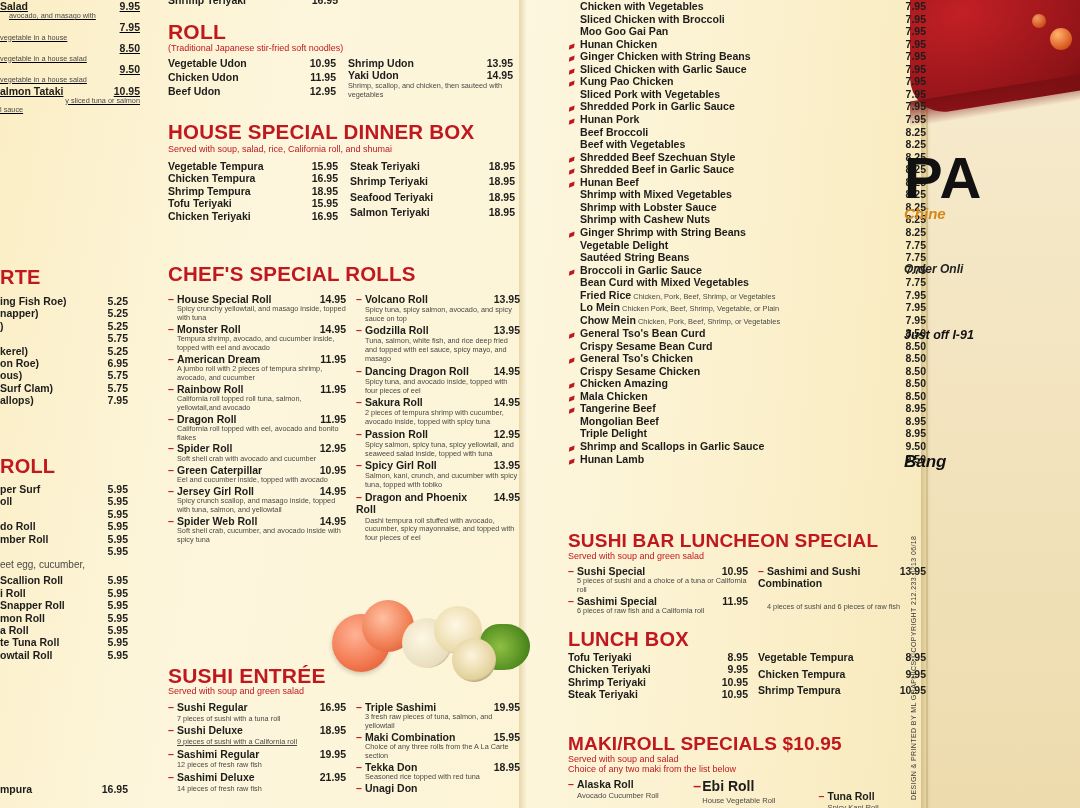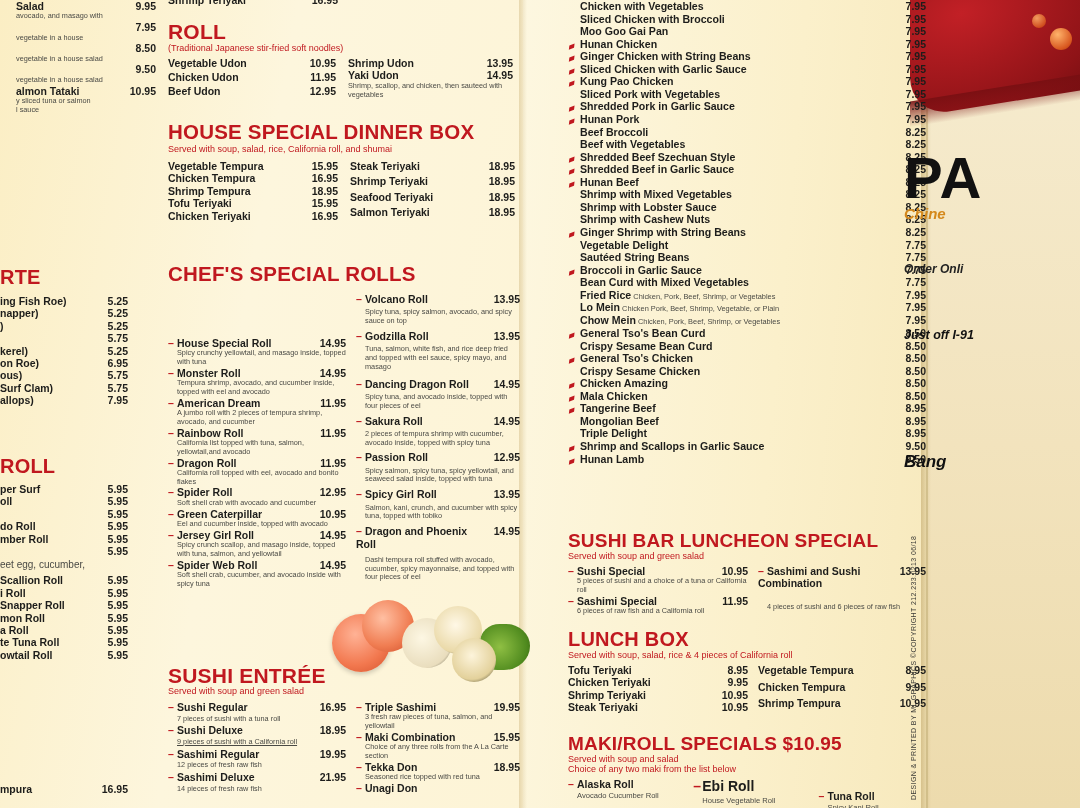--- a/index.html
+++ b/index.html
@@ -72,29 +72,29 @@
 <div class="bg-mid"></div>
 <div class="bg-right"></div>
 <div class="fold1"></div>
 <div class="fold2"></div>
 <div class="vert-line"></div>
 
 <div class="red-banner"></div>
 <div class="lantern" style="right:8px;top:28px;width:22px;height:22px;"></div>
 <div class="lantern" style="right:34px;top:14px;width:14px;height:14px;opacity:.85;"></div>
 
-<div class="col" style="left:16px;top:0;width:140px;">
+<div class="col" style="left:0;top:0;width:140px;text-decoration:underline;">
   <table class="menu">
     <tbody id="left-top">
         <tr>
           <td class="nm">Salad</td>
           <td class="pr">9.95</td>
         </tr>
         <tr>
-          <td class="dsc" colspan="2" style="padding-left: 0px;">avocado, and masago with</td>
+          <td class="dsc" colspan="2" style="padding-left: 9px;">avocado, and masago with</td>
         </tr>
         <tr>
           <td class="nm"></td>
           <td class="pr">7.95</td>
         </tr>
         <tr>
           <td class="dsc" colspan="2" style="padding-left: 0px;">vegetable in a house</td>
         </tr>
         <tr>
           <td class="nm"></td>
@@ -108,21 +108,21 @@
           <td class="pr">9.50</td>
         </tr>
         <tr>
           <td class="dsc" colspan="2" style="padding-left: 0px;">vegetable in a house salad</td>
         </tr>
         <tr>
           <td class="nm">almon Tataki</td>
           <td class="pr">10.95</td>
         </tr>
         <tr>
-          <td class="dsc" colspan="2" style="padding-left: 0px;">y sliced tuna or salmon</td>
+          <td class="dsc" colspan="2" style="padding-left: 0px; text-align: right;">y sliced tuna or salmon</td>
         </tr>
         <tr>
           <td class="nm"></td>
           <td class="pr"></td>
         </tr>
         <tr>
           <td class="dsc" colspan="2" style="padding-left: 0px;">l sauce</td>
         </tr>
       </tbody>
   </table>
@@ -344,21 +344,21 @@
             <td class="pr">18.95</td>
           </tr>
         </tbody>
       </table>
   </div>
 </div>
 
 <div class="col" style="left:168px;top:262px;width:352px;">
   <div class="sec-title" style="font-size:20.5px;">CHEF'S SPECIAL ROLLS</div>
   <div style="display:flex;gap:10px;margin-top:7px;">
-    <table class="menu" style="width:178px;margin-top:44px;">
+    <table class="menu" style="width:178px;">
         <tbody id="cr-left">
           <tr>
             <td class="nm"><span class="ar">–</span>House Special Roll</td>
             <td class="pr">14.95</td>
           </tr>
           <tr>
             <td class="dsc" colspan="2" style="padding-left: 9px;">Spicy crunchy yellowtail, and masago inside, topped with tuna</td>
           </tr>
           <tr>
             <td class="nm"><span class="ar">–</span>Monster Roll</td>
@@ -372,21 +372,21 @@
             <td class="pr">11.95</td>
           </tr>
           <tr>
             <td class="dsc" colspan="2" style="padding-left: 9px;">A jumbo roll with 2 pieces of tempura shrimp, avocado, and cucumber</td>
           </tr>
           <tr>
             <td class="nm"><span class="ar">–</span>Rainbow Roll</td>
             <td class="pr">11.95</td>
           </tr>
           <tr>
-            <td class="dsc" colspan="2" style="padding-left: 9px;">California list topped with tuna, salmon, yellowtail,and avocado</td>
+            <td class="dsc" colspan="2" style="padding-left: 9px;">California roll topped roll tuna, salmon, yellowtail,and avocado</td>
           </tr>
           <tr>
             <td class="nm"><span class="ar">–</span>Dragon Roll</td>
             <td class="pr">11.95</td>
           </tr>
           <tr>
             <td class="dsc" colspan="2" style="padding-left: 9px;">California roll topped with eel, avocado and bonito flakes</td>
           </tr>
           <tr>
             <td class="nm"><span class="ar">–</span>Spider Roll</td>
@@ -737,21 +737,20 @@
           <tr>
             <td class="dsc" colspan="2" style="padding-left: 9px;">4 pieces of sushi and 6 pieces of raw fish</td>
           </tr>
         </tbody>
       </table>
   </div>
 </div>
 
 <div class="col" style="left:568px;top:628px;width:358px;">
   <div class="sec-title" style="font-size:20px;">LUNCH BOX</div>
-  <div class="sec-sub" style="margin:-1px 0 4px 0;">Served with soup, salad, rice &amp; 4 pieces of California roll</div>
   <div style="display:flex;gap:10px;">
     <table class="menu" style="width:180px;">
         <tbody id="lb-left">
           <tr>
             <td class="nm">Tofu Teriyaki</td>
             <td class="pr">8.95</td>
           </tr>
           <tr>
             <td class="nm">Chicken Teriyaki</td>
             <td class="pr">9.95</td>

